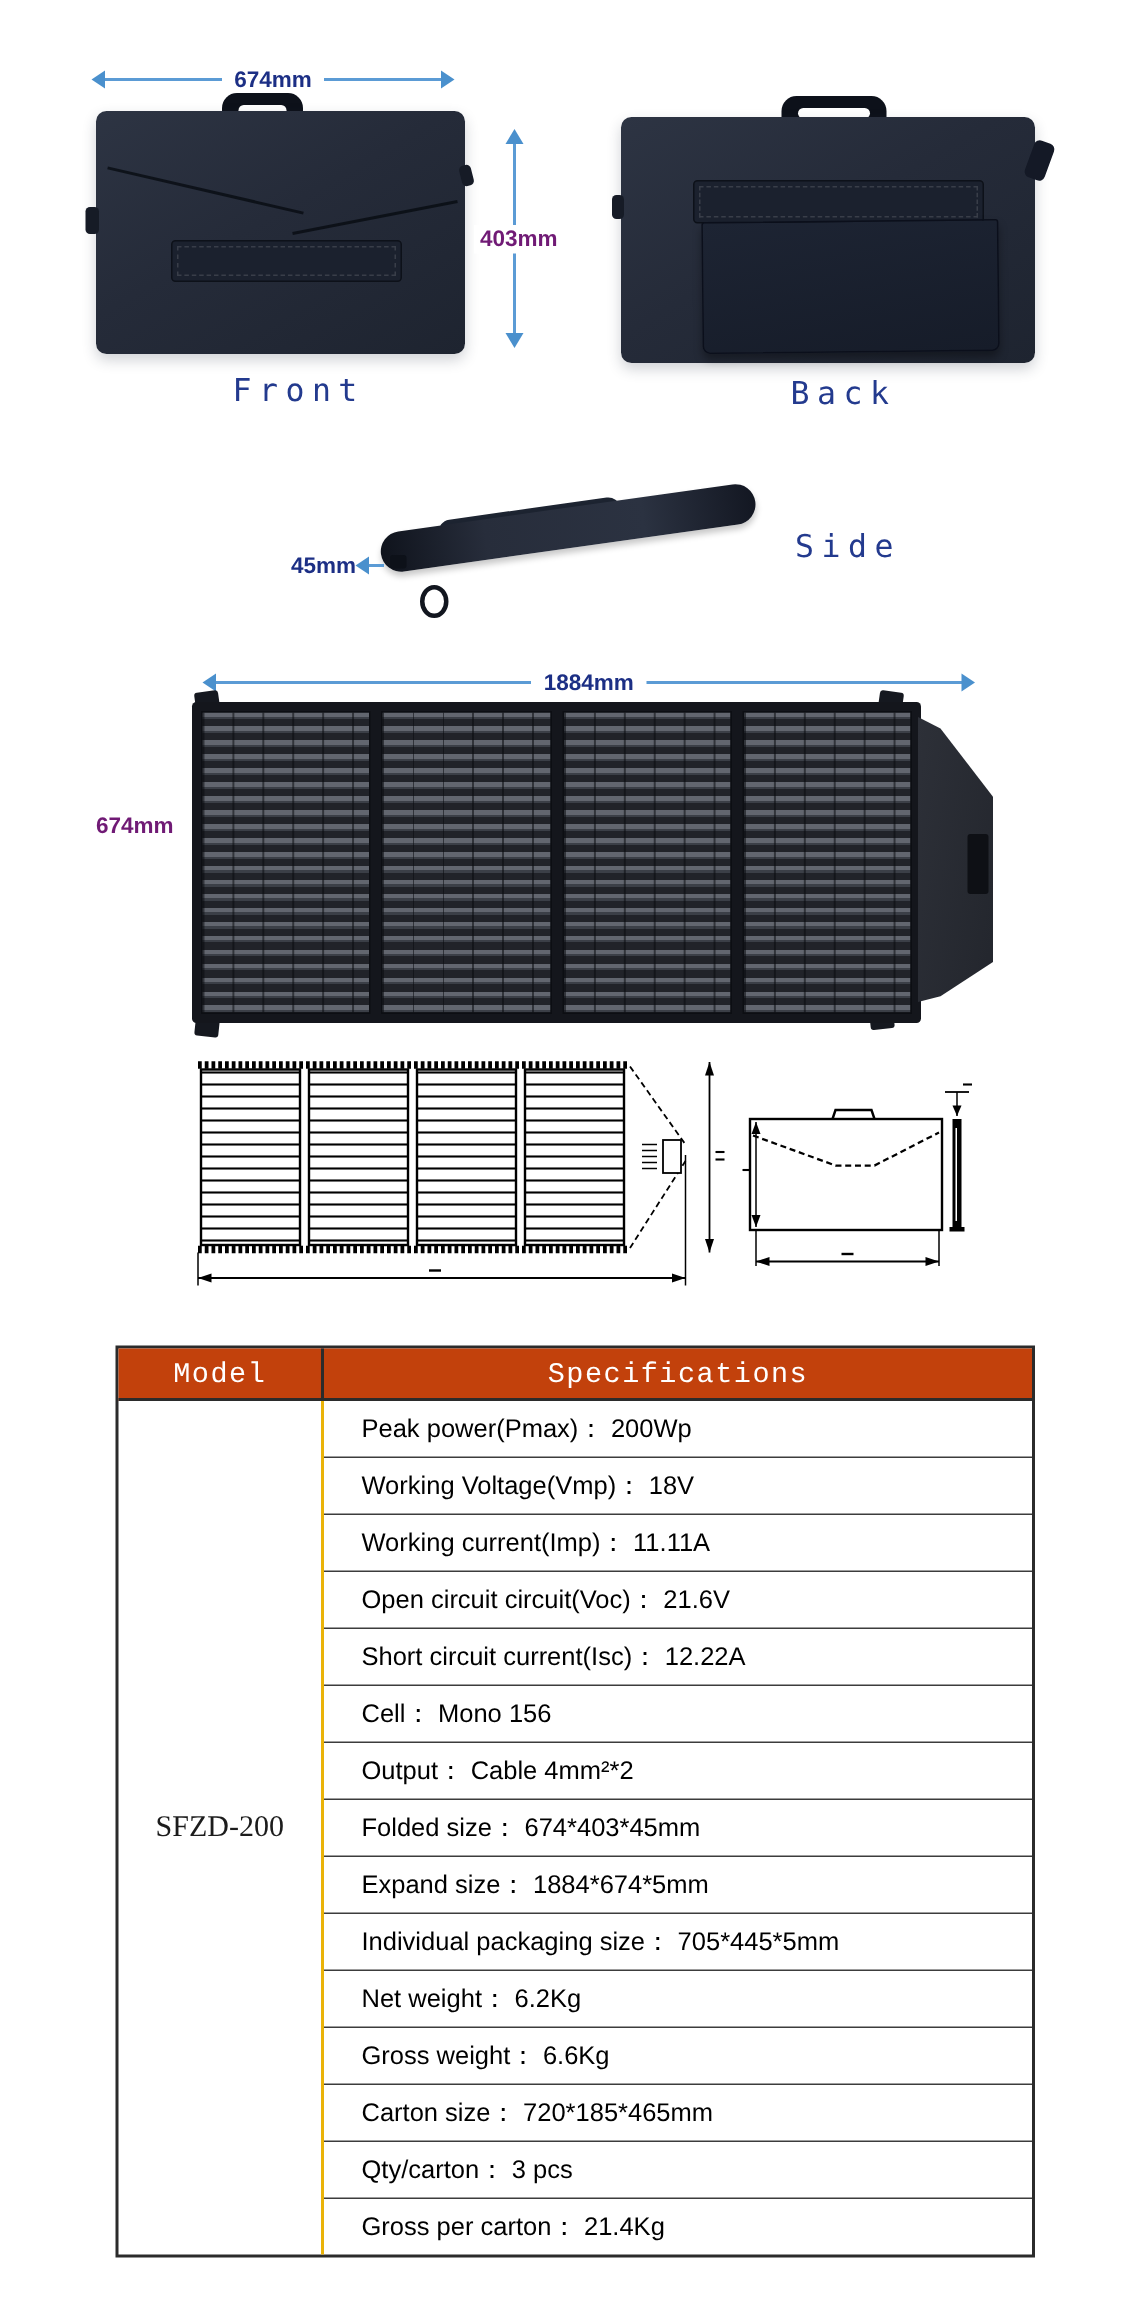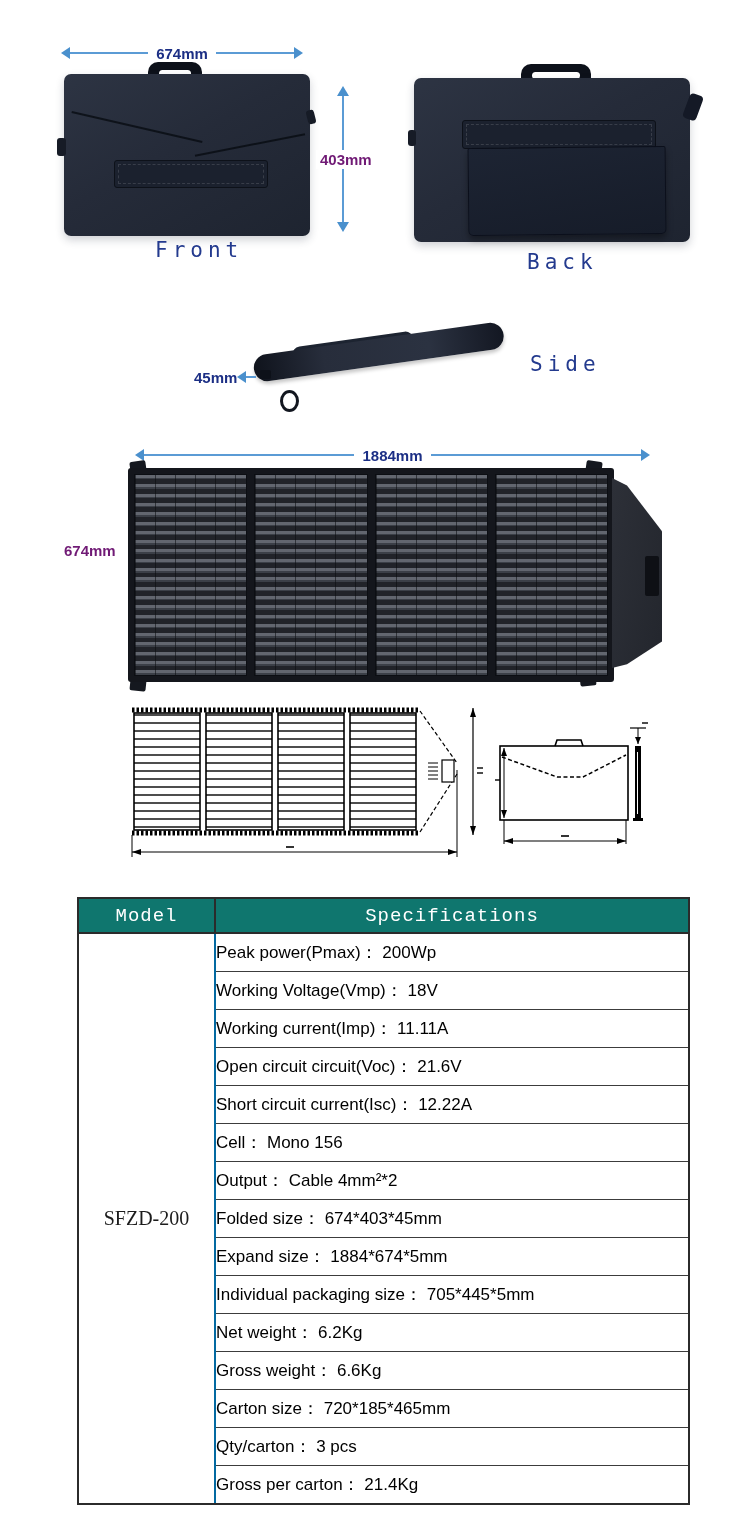--- a/index.html
+++ b/index.html
@@ -67,30 +67,30 @@
   .ep-flap{position:absolute;left:484px;top:18px;width:50px;height:190px;
       background:linear-gradient(100deg,#2d3038,#23262d);
       clip-path:polygon(0 0,30% 4%,100% 28%,100% 86%,30% 98%,0 100%);}
   .ep-velcro{position:absolute;left:517px;top:96px;width:14px;height:40px;background:#0e1015;
       border-radius:2px;}
 
   
   .spec-table{position:absolute;left:77px;top:897px;width:613px;height:608px;
       border:2px solid #2b2b2b;box-sizing:border-box;display:flex;flex-direction:column;
       background:#fff;}
-  .thead{display:grid;grid-template-columns:137px 1fr;background:#0f766e;
+  .thead{display:grid;grid-template-columns:137px 1fr;background:#c2410c;
       border-bottom:2px solid #2b2b2b;height:33px;flex:0 0 auto;}
   .th{color:#fff;display:flex;align-items:center;justify-content:center;
       font-family:"Liberation Mono",monospace;font-size:19px;letter-spacing:1px;}
   .th.model{border-right:2px solid #2b2b2b;}
   .tbody{display:grid;grid-template-columns:137px 1fr;flex:1;}
-  .model-cell{border-right:2px solid #0369a1;display:flex;align-items:center;
+  .model-cell{border-right:2px solid #eab308;display:flex;align-items:center;
       justify-content:center;font-family:"Liberation Serif",serif;font-size:20px;color:#1c1c1c;}
   .spec-col{display:flex;flex-direction:column;}
-  .spec-row{flex:1;display:flex;align-items:center;
+  .spec-row{flex:1;display:flex;align-items:center;padding-left:25px;
       font-size:17px;color:#000;border-bottom:1.5px solid #3c3c3c;}
   .spec-row:last-child{border-bottom:0;}
 </style>
 </head>
 <body>
 
 <div id="canvas">
 
   <div class="dim-h" style="left:63px;top:45px;width:238px;">
     <span class="ln cap-l"></span>
@@ -113,21 +113,21 @@
 
   <div class="photo" style="left:414px;top:78px;width:276px;height:164px;">
     <div class="handle" style="left:107px;top:-14px;width:70px;"></div>
     <div class="bag-body"></div>
     <div class="strap" style="left:48px;top:42px;width:192px;height:27px;"></div>
     <div class="pocket" style="left:54px;top:69px;width:196px;height:86px;"></div>
     <div class="hook" style="right:-10px;top:16px;width:14px;height:26px;"></div>
     <div class="nub" style="left:-6px;top:52px;width:8px;height:16px;"></div>
   </div>
 
-  <div class="viewlabel" style="left:155px;top:238px;">Front</div>
+  <div class="viewlabel" style="left:155px;top:248px;">Front</div>
   <div class="viewlabel" style="left:527px;top:250px;">Back</div>
 
   <div class="photo" style="left:252px;top:326px;width:262px;height:90px;">
     <div class="sv-flap"></div>
     <div class="sv-body"></div>
     <div class="sv-latch"></div>
     <div class="sv-loop"></div>
   </div>
   <div class="dim-h" style="left:194px;top:369px;width:62px;">
     <span class="dim-lbl" style="padding:0 2px 0 0;">45mm</span>

